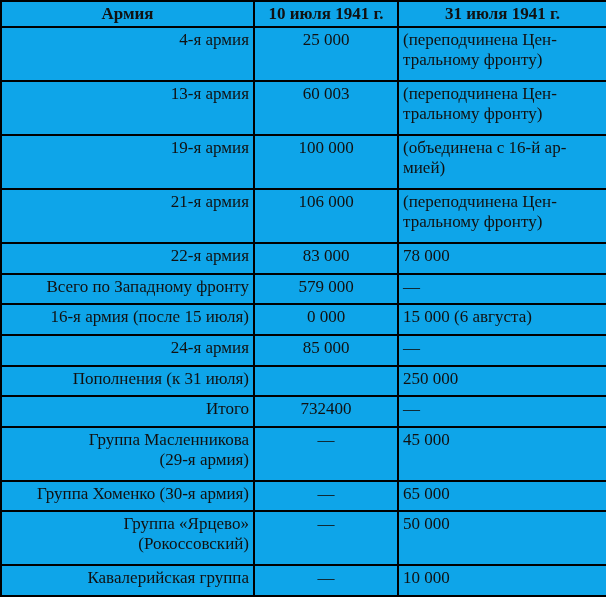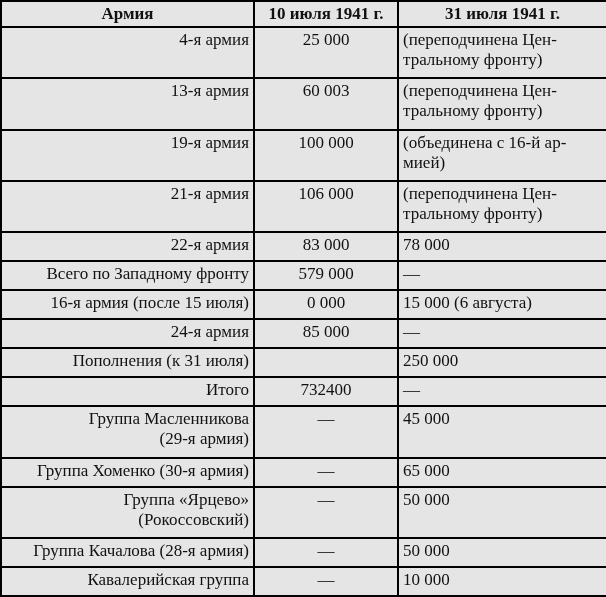--- a/index.html
+++ b/index.html
@@ -4,21 +4,21 @@
 <style>
   html, body {
     margin: 0;
     padding: 0;
     background: #ffffff;
   }
   .page {
     width: 606px;
     height: 597px;
     box-sizing: border-box;
-    background: #e5e5e5;
+    background: #0ea5e9;
     font-family: "Liberation Serif", "DejaVu Serif", serif;
     color: #111111;
   }
   table.strength-table {
     width: 606px;
     height: 597px;
     border-collapse: collapse;
     table-layout: fixed;
     border: 2px solid #000000;
     font-size: 17px;
@@ -135,25 +135,20 @@
         <td class="num-cell">—</td>
         <td class="note-cell">65 000</td>
       </tr>
       <tr>
         <td class="army-cell">Группа «Ярцево»
 (Рокоссовский)</td>
         <td class="num-cell">—</td>
         <td class="note-cell">50 000</td>
       </tr>
       <tr>
-        <td class="army-cell">Группа Качалова (28-я армия)</td>
-        <td class="num-cell">—</td>
-        <td class="note-cell">50 000</td>
-      </tr>
-      <tr>
         <td class="army-cell">Кавалерийская группа</td>
         <td class="num-cell">—</td>
         <td class="note-cell">10 000</td>
       </tr>
 
     </tbody>
   </table>
 </div>
 
 </body></html>

